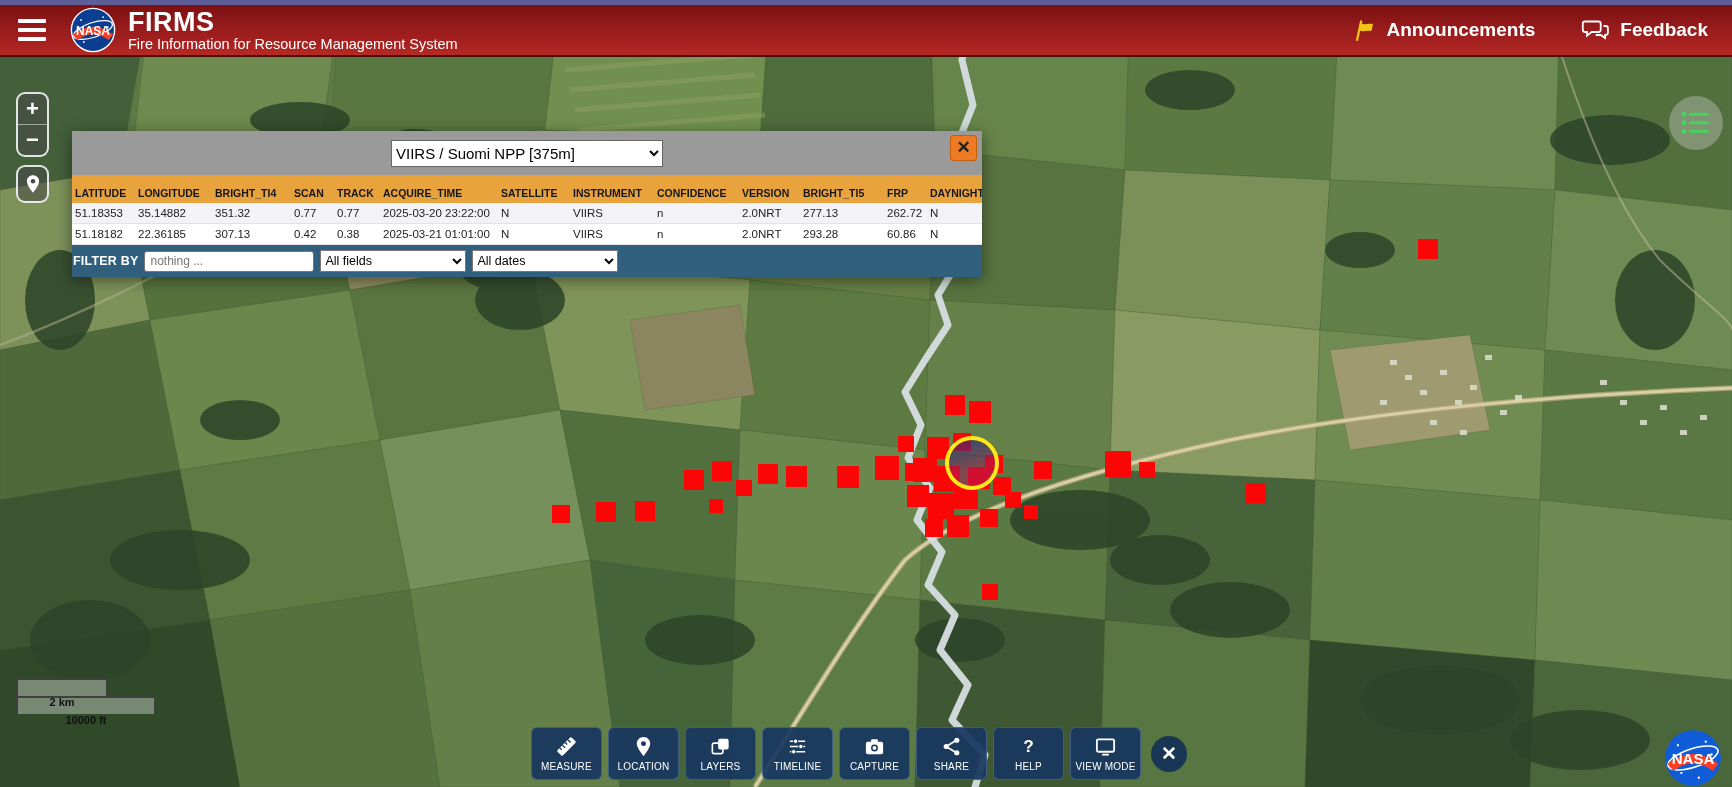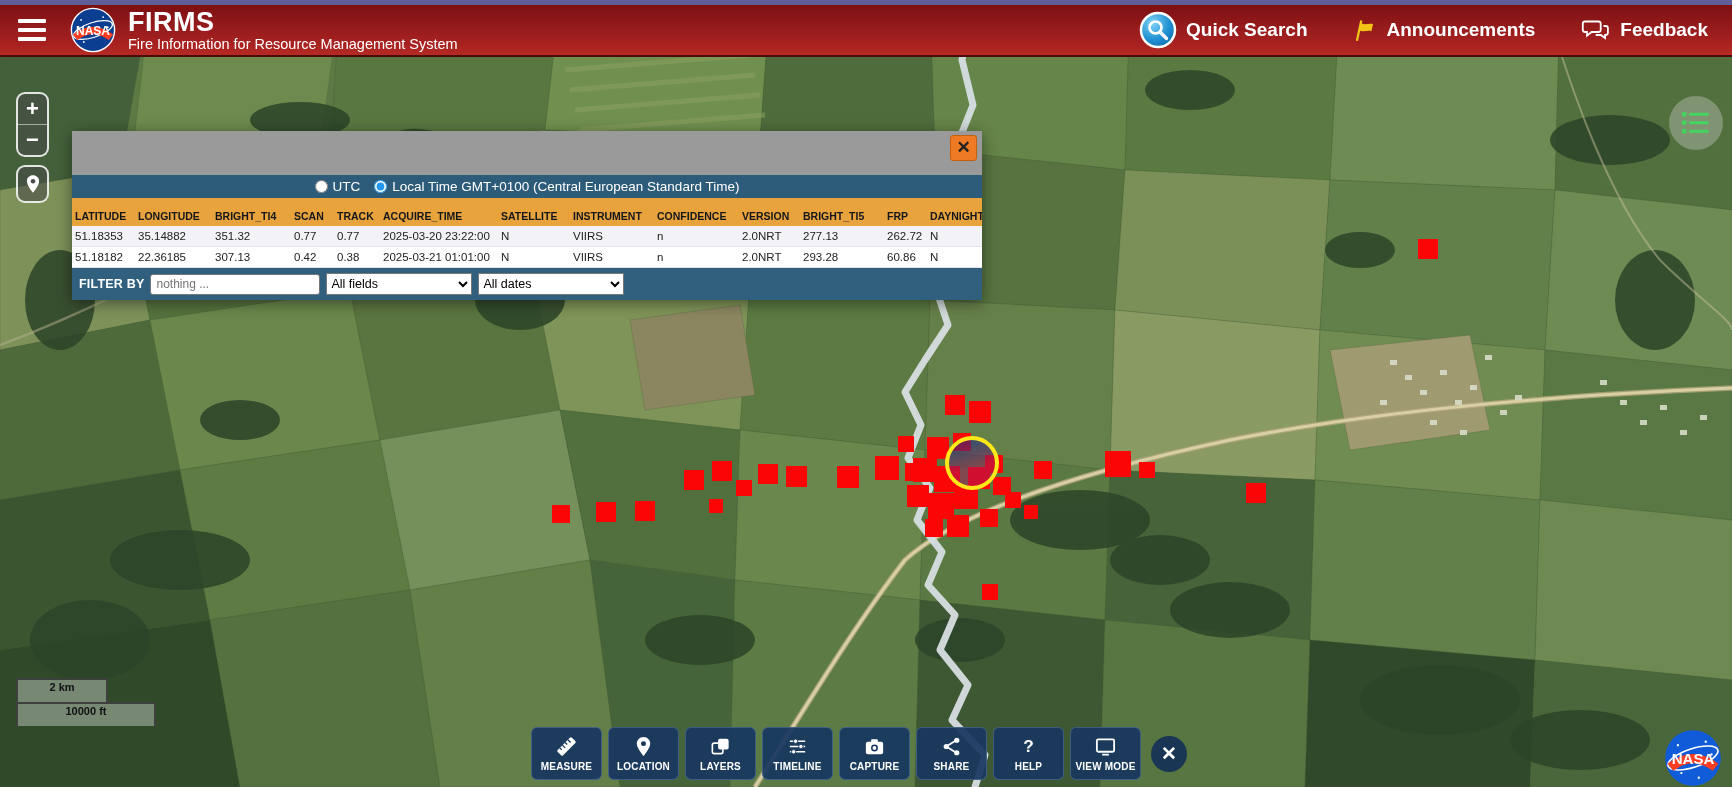--- a/index.html
+++ b/index.html
@@ -52,40 +52,40 @@
   .ptime{height:23px;background:#2d5c7b;color:#fff;font-size:13.5px;display:flex;align-items:center;
       justify-content:center;gap:14px;}
   .ptime label{display:flex;align-items:center;gap:5px;cursor:pointer;}
   .ptime input{width:13px;height:13px;margin:0;accent-color:#2196f3;}
   #ptable{width:100%;border-collapse:collapse;table-layout:fixed;background:#fff;}
   #ptable th{background:#e8a33d;color:#14161c;font-size:10.5px;text-align:left;padding:12px 2px 4px 3px;
       white-space:nowrap;overflow:hidden;margin-top:12px;}
   #ptable td{font-size:11.5px;color:#222;padding:4px 2px 4px 3px;border-bottom:1px solid #e2e2e8;
       white-space:nowrap;overflow:hidden;}
   #ptable tbody tr:nth-child(odd){background:#f2f2f7;}
-  .pfilter{height:32px;background:#31607f;display:flex;align-items:center;gap:6px;padding-left:7px;}
+  .pfilter{height:32px;background:#31607f;display:flex;align-items:center;gap:6px;padding-left:1px;}
   .pfilter .flabel{color:#fff;font-size:12.5px;font-weight:bold;letter-spacing:.2px;}
   .pfilter input{width:170px;height:21px;border:1px solid #777;border-radius:3px;padding:0 5px;font-size:12px;
       font-family:inherit;}
   .pfilter select{width:146px;height:22px;font-size:12.5px;font-family:inherit;border:1px solid #777;background:#fff;}
 
   
   #toolbar{position:absolute;left:531px;top:727px;z-index:8;display:flex;gap:6px;align-items:center;}
   .tbtn{width:71px;height:53px;border-radius:6px;background:rgba(24,55,95,.93);
       border:1px solid rgba(130,160,200,.35);display:flex;flex-direction:column;align-items:center;
       justify-content:center;gap:3px;cursor:pointer;padding:0;}
-  .tbtn .tlabel{color:#fff;font-size:10px;font-weight:bold;letter-spacing:.2px;}
+  .tbtn .tlabel{color:#fff;font-size:10px;font-weight:normal;letter-spacing:.2px;}
   .tclose{width:36px;height:36px;margin-left:4px;border-radius:50%;background:rgba(20,48,88,.9);
       color:#fff;font-size:19px;font-weight:bold;display:flex;align-items:center;justify-content:center;
       cursor:pointer;border:none;}
 
   
   #scalebox{position:absolute;left:16px;top:678px;z-index:5;}
   .skm,.sft{border:2px solid rgba(52,52,52,.85);border-bottom:none;background:rgba(255,255,255,.35);
-      color:#111;font-size:11px;font-weight:bold;text-align:center;padding:1px 0 0;height:24px;}
+      color:#111;font-size:11px;font-weight:bold;text-align:center;padding:16px 0 0;height:16px;}
   .skm{width:92px;}
   .sft{width:140px;}
   #watermark{position:absolute;left:40px;top:706px;z-index:5;background:rgba(0,0,0,.93);color:#fff;
       font-size:31px;font-weight:800;letter-spacing:.5px;padding:0 12px 4px;line-height:36px;}
 
   
   #listbtn{position:absolute;left:1669px;top:96px;width:54px;height:54px;border-radius:50%;z-index:5;
       background:rgba(215,215,215,.35);border:none;display:flex;align-items:center;justify-content:center;cursor:pointer;}
   #nasa-bottom{position:absolute;left:1664px;top:729px;z-index:5;}
 </style>
@@ -262,35 +262,20 @@
         <ellipse cx="25" cy="25" rx="22" ry="8" fill="none" stroke="#fff" stroke-width="1.4" transform="rotate(-18 25 25)"></ellipse>
         <path d="M3 30 Q25 13 47 30 L42 36 Q25 23 8 36 Z" fill="#fc3d21"></path>
         <text x="25" y="30" font-size="13" font-weight="bold" fill="#fff" text-anchor="middle" font-family="Liberation Sans,sans-serif">NASA</text>
       </svg>
       <div class="titles">
         <div class="title">FIRMS</div>
         <div class="subtitle">Fire Information for Resource Management System</div>
       </div>
       <nav>
         <div class="navitem">
-          <svg width="38" height="38" viewBox="0 0 38 38">
-            <defs>
-                <radialGradient id="qsg" cx=".35" cy=".3" r=".9">
-              <stop offset="0" stop-color="#7fd4f7"></stop>
-                  <stop offset=".55" stop-color="#1e8fd0"></stop>
-                  <stop offset="1" stop-color="#0a5fa8"></stop>
-            </radialGradient>
-              </defs>
-            <circle cx="19" cy="19" r="17" fill="url(#qsg)" stroke="#fff" stroke-width="2.5"></circle>
-            <circle cx="16.5" cy="16.5" r="6" fill="none" stroke="#fff" stroke-width="2.6"></circle>
-            <path d="M21 21l6.5 6.5" stroke="#fff" stroke-width="3.2" stroke-linecap="round"></path>
-          </svg>
-          <span>Quick Search</span>
-        </div>
-        <div class="navitem">
           <svg width="24" height="26" viewBox="0 0 24 26">
             <path d="M7.2 3.2l2.2.5-.6 2.8c3.8 1.8 7.3-.8 11.2.6l-1.6 7.2c-3.9-1.4-7.4 1.2-11.2-.6L5 24l-2.2-.5z" fill="#f3c517"></path>
           </svg>
           <span>Announcements</span>
         </div>
         <div class="navitem">
           <svg width="30" height="26" viewBox="0 0 30 26">
             <path d="M4 4.5h13.5a2.2 2.2 0 012.2 2.2v6.1a2.2 2.2 0 01-2.2 2.2h-6.9L6 18.6V15H4a2.2 2.2 0 01-2.2-2.2V6.7A2.2 2.2 0 014 4.5z" fill="none" stroke="#fff" stroke-width="1.8"></path>
             <path d="M22.5 9h2.2a2.2 2.2 0 012.2 2.2v4.6a2.2 2.2 0 01-2.2 2.2h-.6v3l-4.4-3h-5" fill="none" stroke="#fff" stroke-width="1.8"></path>
           </svg>
@@ -308,31 +293,24 @@
   </div>
   <button id="locbtn">
     <svg width="20" height="24" viewBox="0 0 24 24">
       <path d="M12 1.5c-4.1 0-7.3 3.1-7.3 7.2C4.7 14 12 22.5 12 22.5s7.3-8.5 7.3-13.8c0-4.1-3.2-7.2-7.3-7.2z" fill="#fff"></path>
       <circle cx="12" cy="8.8" r="2.7" fill="#4a4a4a"></circle>
     </svg>
   </button>
 
   <div id="popup">
     <div class="phead">
+      <select>
+        <option>VIIRS / Suomi NPP [375m]</option>
+      </select>
       <button class="pclose">✕</button>
-    </div>
-    <div class="ptime">
-      <label>
-        <input type="radio" name="tz" style="">
-        <span>UTC</span>
-      </label>
-      <label>
-        <input type="radio" name="tz" checked="" style="">
-        <span>Local Time GMT+0100 (Central European Standard Time)</span>
-      </label>
     </div>
     <table id="ptable">
       <colgroup id="pcols">
           <col style="width: 63px;">
           <col style="width: 77px;">
           <col style="width: 79px;">
           <col style="width: 43px;">
           <col style="width: 46px;">
           <col style="width: 118px;">
           <col style="width: 72px;">

